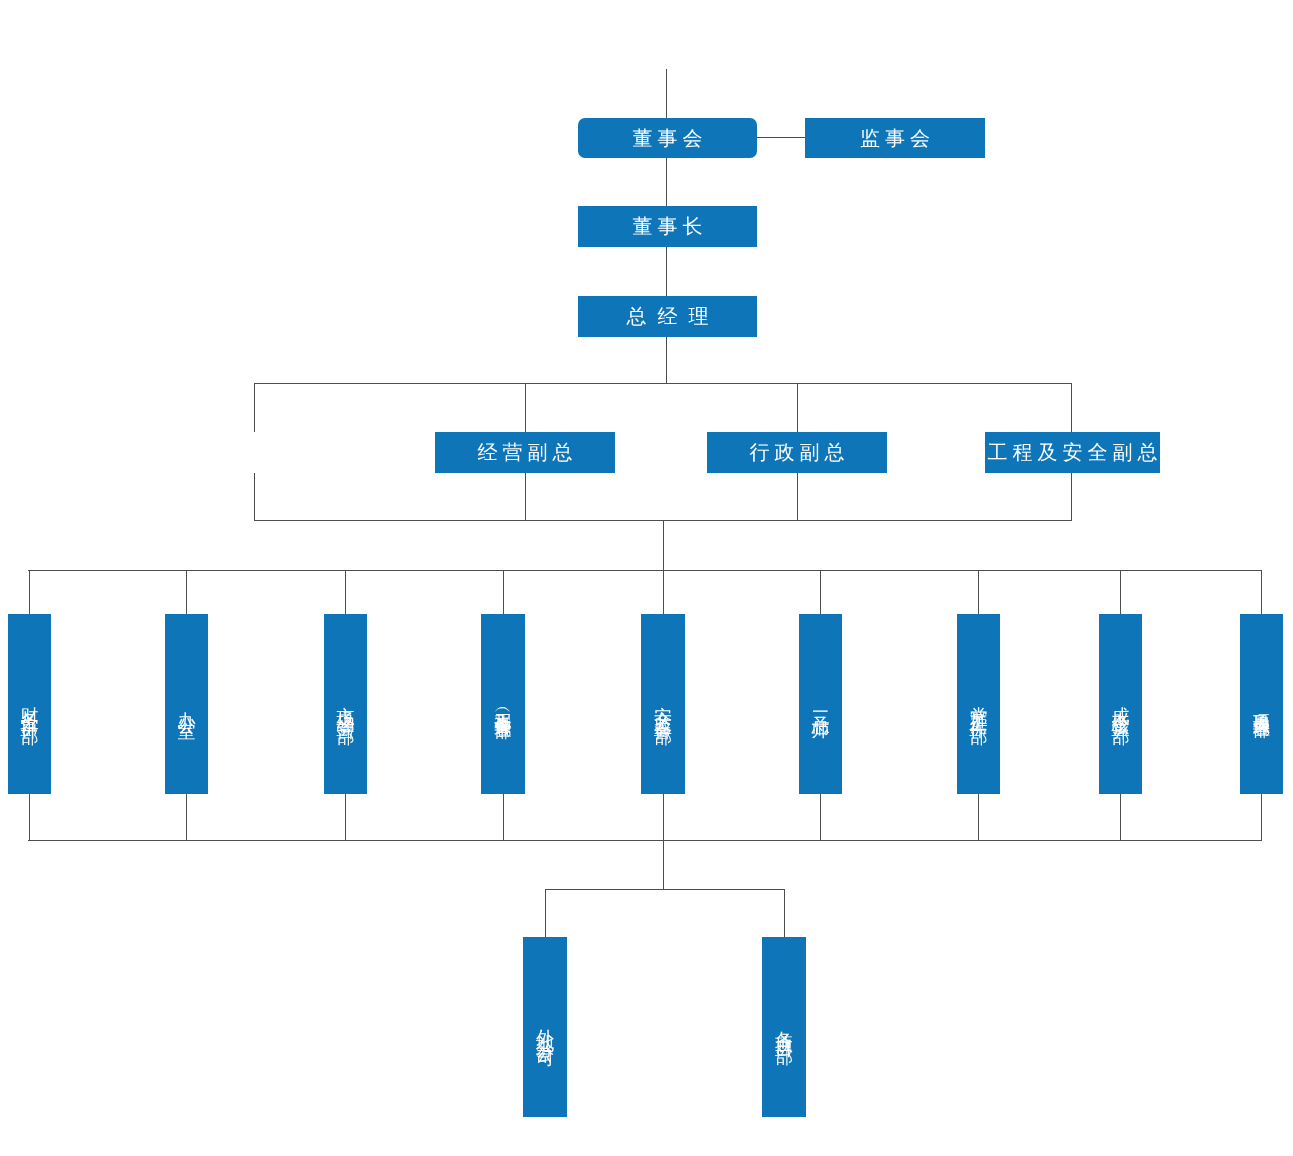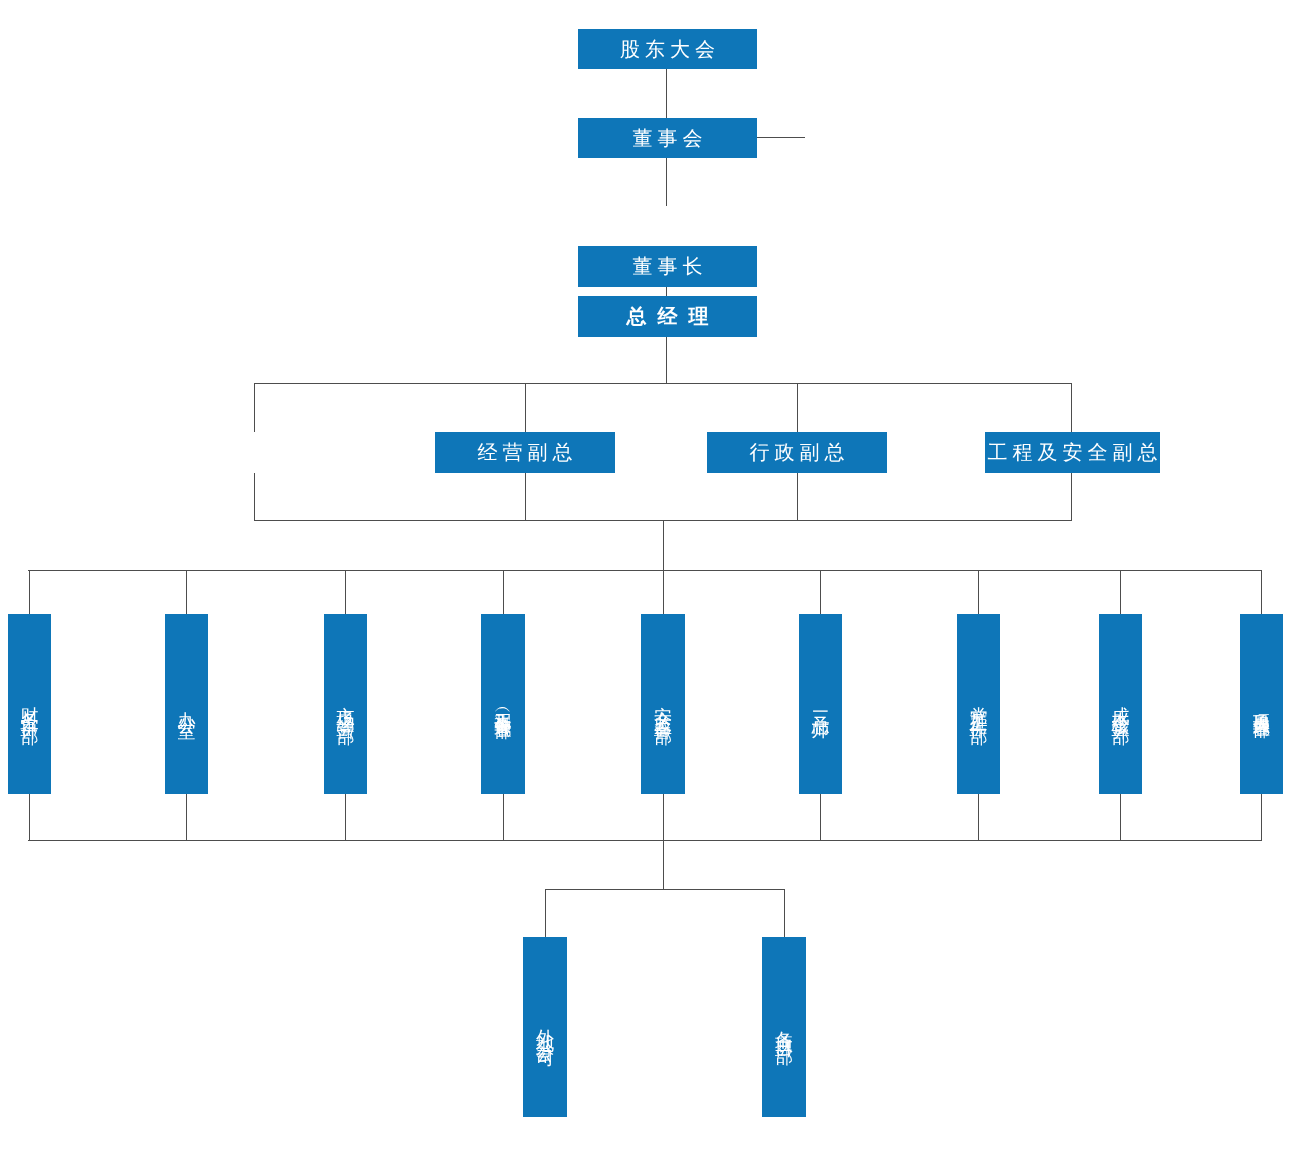--- a/index.html
+++ b/index.html
@@ -21,45 +21,45 @@
     box-sizing: border-box;
     z-index: 2;
   }
   .hnode {
     height: 40px;
     font-size: 20px;
     letter-spacing: 5px;
     text-indent: 5px; 
     white-space: nowrap;
   }
-  .hnode.wide-space { letter-spacing: 11px; text-indent: 11px; font-weight: bold; }
+  .hnode.wide-space { letter-spacing: 11px; text-indent: 11px; }
   .vnode {
     width: 43px;
     height: 180px;
     writing-mode: vertical-rl;
     text-orientation: mixed;
     font-size: 18px;
     letter-spacing: 5px;
     line-height: 1;
   }
   .vnode.tight { font-size: 17px; letter-spacing: 1px; }
   .line { position: absolute; background: var(--line, #4D4D4D); z-index: 1; }
   .v { width: 1px; }
   .h { height: 1px; }
 </style>
 </head>
 <body>
 
 <div id="canvas">
 
-  <div class="node hnode" style="left:578px; top:29px; width:179px;">股东大会</div>
 
-  <div class="node hnode" style="left:578px; top:118px; width:179px;">董事会</div>
+  <div class="node hnode" style="left:578px; top:118px; width:179px;border-radius:7px;">董事会</div>
+  <div class="node hnode" style="left:805px; top:118px; width:180px;">监事会</div>
 
-  <div class="node hnode" style="left:578px; top:206px; width:179px; height:41px;margin-top:40px;">董事长</div>
+  <div class="node hnode" style="left:578px; top:206px; width:179px; height:41px;">董事长</div>
 
   <div class="node hnode wide-space" style="left:578px; top:296px; width:179px; height:41px;">总经理</div>
 
   <div class="node hnode" style="left:707px; top:432px; width:180px; height:41px;">行政副总</div>
   <div class="node hnode" style="left:435px; top:432px; width:180px; height:41px;">经营副总</div>
   <div class="node hnode" style="left:985px; top:432px; width:175px; height:41px;text-align:center;">工程及安全副总</div>
 
   <div class="node vnode" style="left:8px; top:614px;">财务审计部</div>
   <div class="node vnode" style="left:165px; top:614px;">办公室</div>
   <div class="node vnode" style="left:324px; top:614px;">市场经营部</div>

